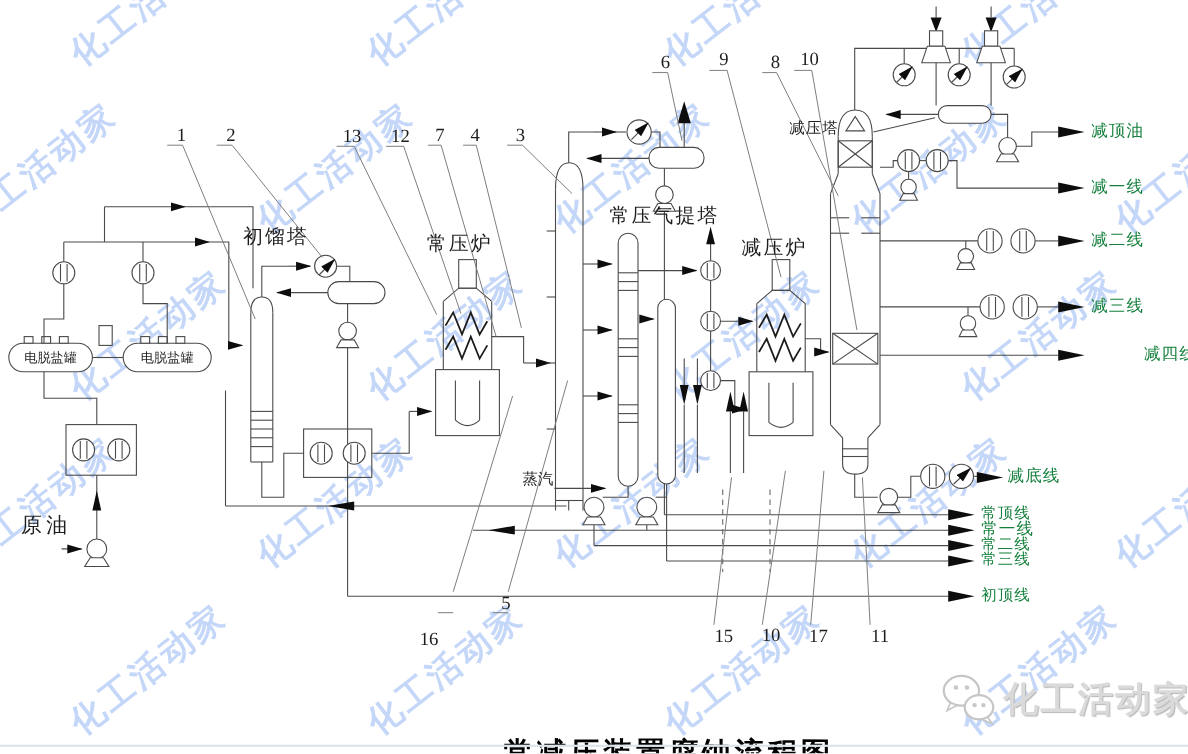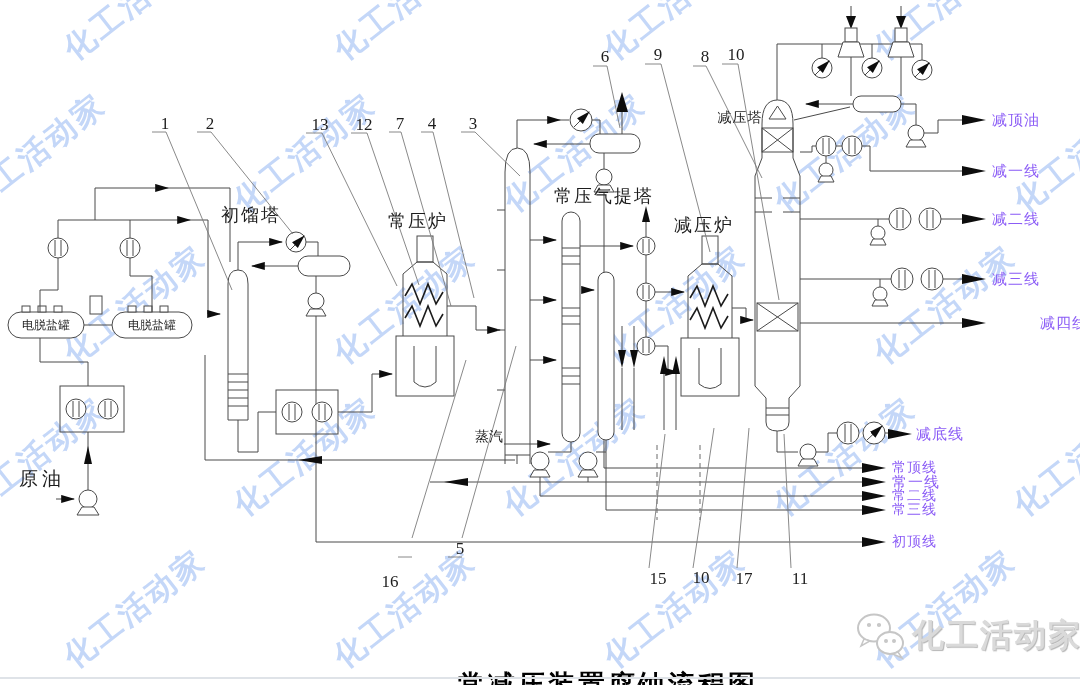--- a/index.html
+++ b/index.html
@@ -6,21 +6,21 @@
   .stage{position:relative;width:1080px;height:685px;background:#ffffff;overflow:hidden;
          font-family:"Liberation Serif","DejaVu Serif",serif;}
   svg{position:absolute;left:0;top:0;}
   .pl{stroke:#4a4a4a;stroke-width:1;fill:none;}
   .pld{stroke:#6a6a6a;stroke-width:1;fill:none;stroke-dasharray:5 4;}
   .eq{stroke:#4a4a4a;stroke-width:1;fill:#ffffff;}
   .zz{stroke:#1c1c1c;stroke-width:1.6;fill:none;}
   .ld{stroke:#7c7c7c;stroke-width:0.9;fill:none;}
   .ar{fill:#0d0d0d;stroke:none;}
   .lbl{position:absolute;transform:translate(-50%,-50%);color:#1d1d1d;white-space:nowrap;line-height:1;}
-  .out{position:absolute;transform:translateY(-50%);color:#8b5cf6;white-space:nowrap;
+  .out{position:absolute;transform:translateY(-50%);color:#15803d;white-space:nowrap;
        font-size:15px;letter-spacing:1px;line-height:1;font-family:Liberation Serif, serif;}
   .num{font-size:17px;}
   .eqlbl{font-size:18px;letter-spacing:2px;}
   .title{position:absolute;transform:translate(-50%,-50%);color:#000;
          font-family:"Liberation Sans","DejaVu Sans",sans-serif;font-weight:700;
          font-size:27px;letter-spacing:3px;white-space:nowrap;margin-top:24px;}
   .wm{position:absolute;color:#8fb3f2;opacity:.52;font-size:31px;letter-spacing:3px;
       transform:rotate(-38deg);font-family:"Liberation Sans","DejaVu Sans",sans-serif;
       font-weight:600;white-space:nowrap;pointer-events:none;}
   .logo-text{position:absolute;left:912px;top:636px;transform:translateY(-50%);

